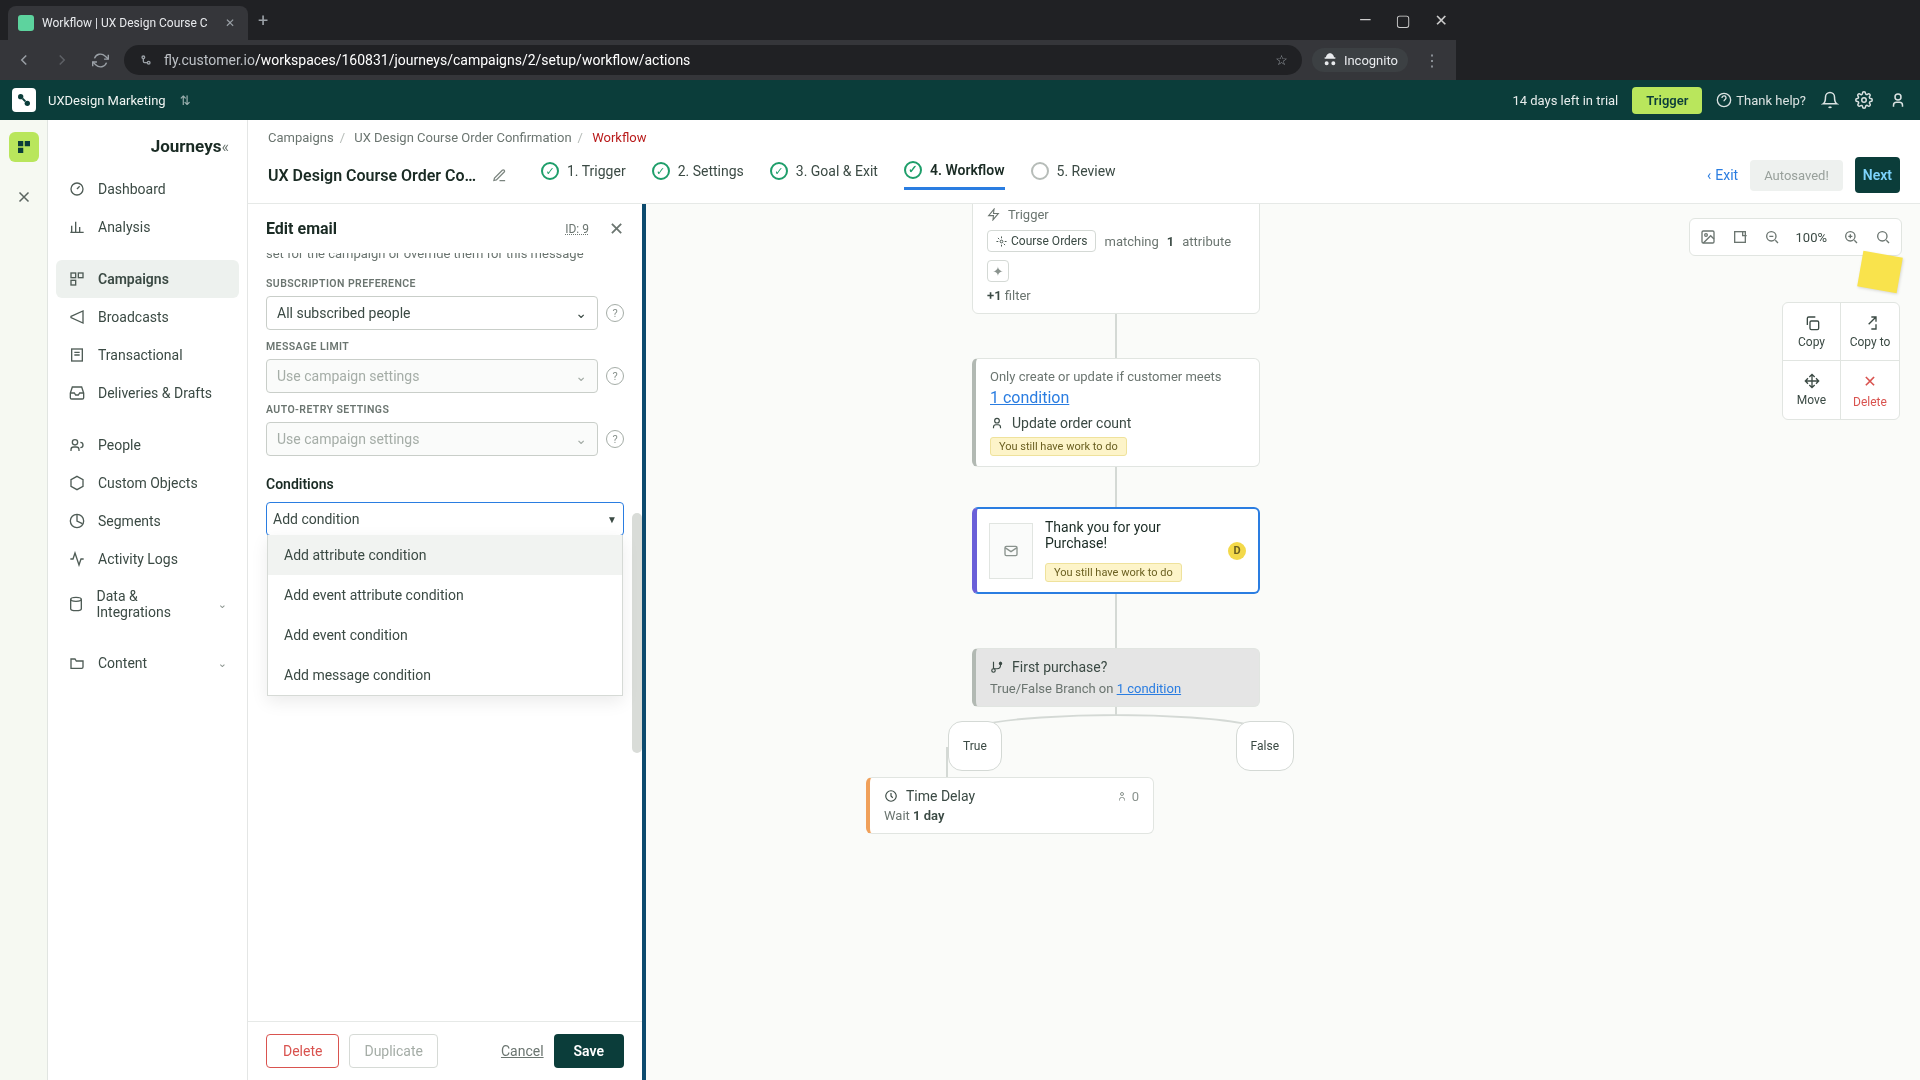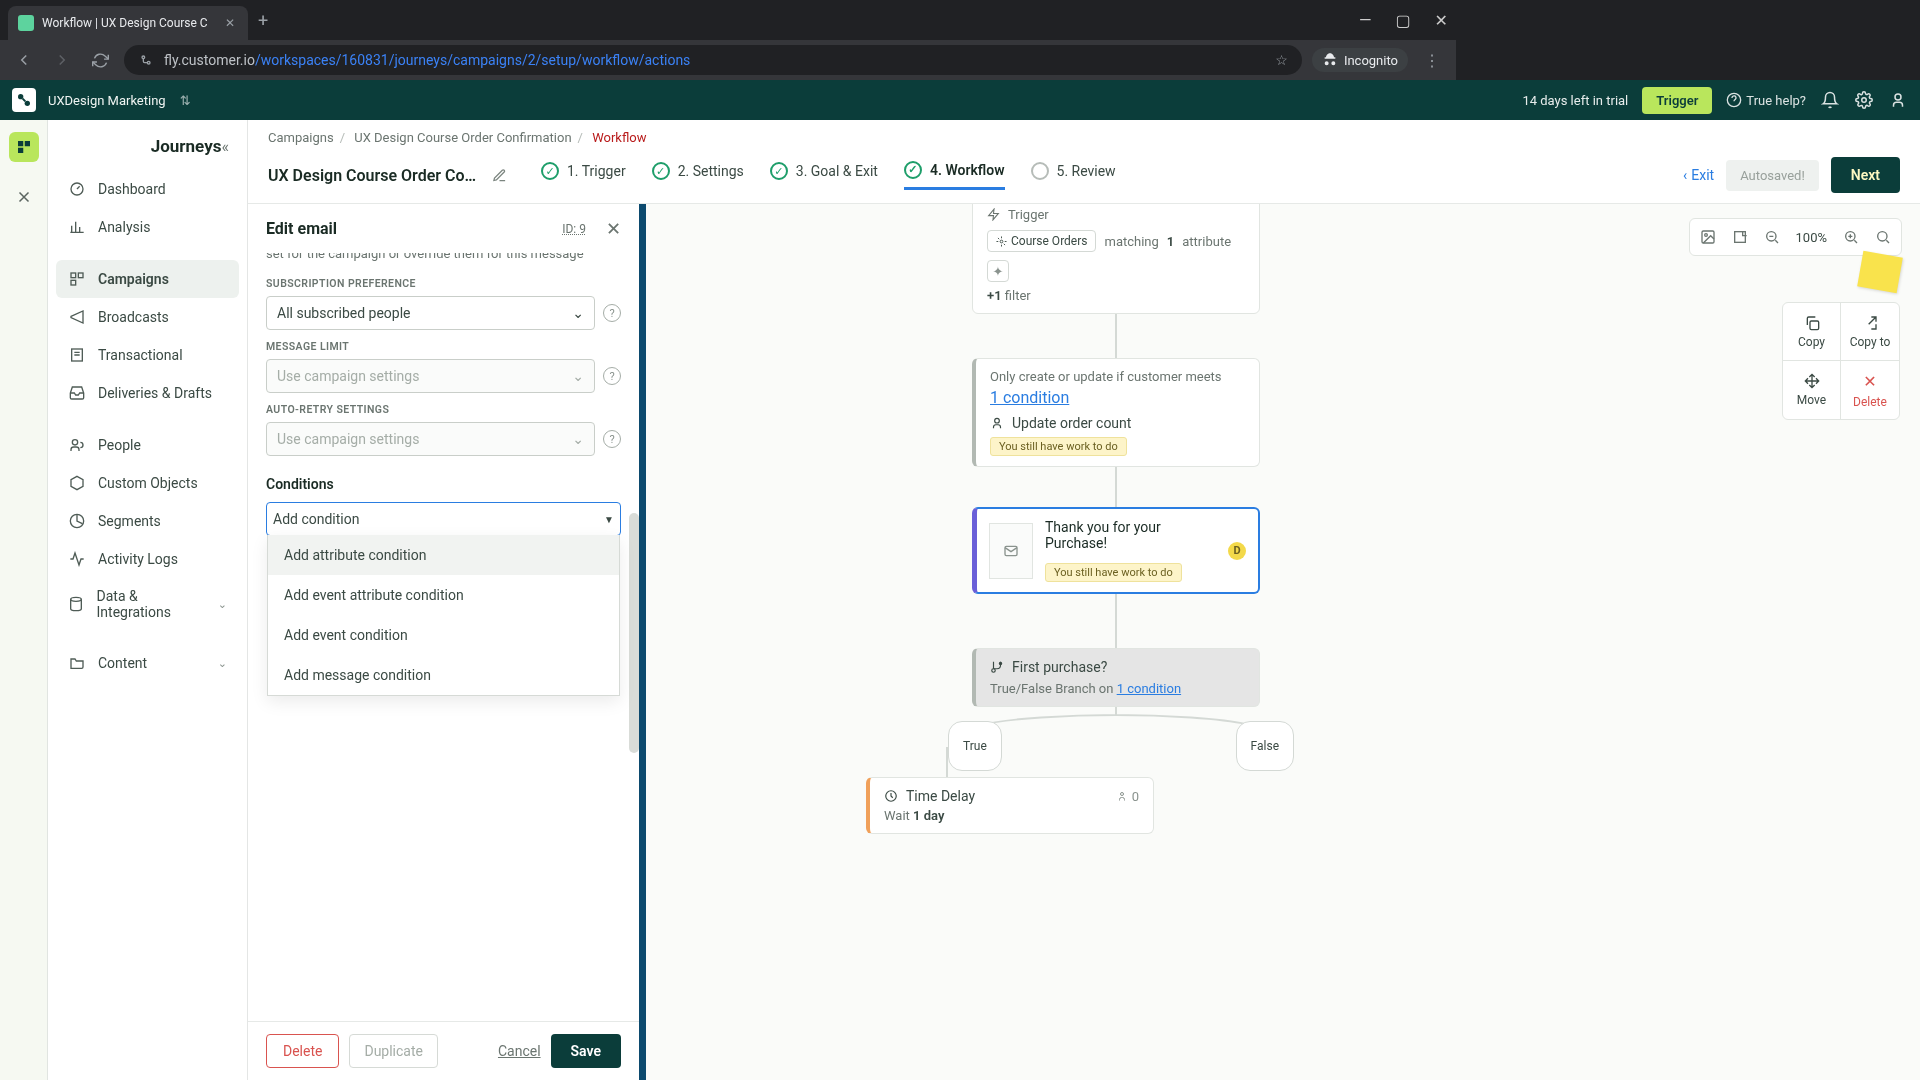--- a/index.html
+++ b/index.html
@@ -12,21 +12,21 @@
 .tab-title { flex: 1; overflow: hidden; white-space: nowrap; text-overflow: ellipsis; }
 .tab-close { color: #9aa0a6; cursor: pointer; width: 16px; text-align: center; }
 .new-tab { color: #9aa0a6; font-size: 18px; margin-left: 10px; cursor: pointer; }
 .win-controls { margin-left: auto; display: flex; gap: 24px; color: #ccc; }
 
 .browser-toolbar { height: 40px; background: #35363a; display: flex; align-items: center; padding: 0 10px; gap: 10px; }
 .nav-btn { color: #9aa0a6; width: 28px; height: 28px; display: flex; align-items: center; justify-content: center; cursor: pointer; }
 .nav-btn.fwd { opacity: .4; }
 .url-bar { flex: 1; background: #202124; border-radius: 20px; height: 30px; display: flex; align-items: center; padding: 0 14px; color: #e8eaed; font-size: 14px; gap: 10px; }
 .url-host { color: #bdc1c6; }
-.url-path { color: #3b82f6; }
+.url-path { color: #ffffff; }
 .incognito-pill { background: #3c4043; border-radius: 16px; padding: 4px 10px; color: #e8eaed; font-size: 13px; display: flex; align-items: center; gap: 6px; }
 
 
 .app { position: absolute; top: 80px; left: 0; right: 0; bottom: 0; background: #fff; display: flex; flex-direction: column; }
 .app-header { height: 40px; background: #0b3d3a; display: flex; align-items: center; padding: 0 12px; color: #fff; font-size: 13px; gap: 12px; }
 .logo { width: 24px; height: 24px; background: #fff; border-radius: 4px; display: flex; align-items: center; justify-content: center; color: #0b3d3a; font-weight: bold; font-size: 14px; }
 .ws-name { color: #eef3f1; font-size: 13px; }
 .ws-switch { opacity: .6; margin-left: 2px; }
 .trial-right { margin-left: auto; display: flex; align-items: center; gap: 14px; }
 .trial-text { font-size: 13px; opacity: .9; }
@@ -64,27 +64,27 @@
 .edit-title-icon { color: #7b857f; cursor: pointer; }
 .steps { display: flex; gap: 26px; align-items: center; margin-left: 20px; }
 .step { display: flex; align-items: center; gap: 8px; font-size: 14px; color: #3b4a44; cursor: pointer; padding-bottom: 8px; }
 .step-check { width: 18px; height: 18px; border-radius: 50%; border: 2px solid #1e9e6a; display: flex; align-items: center; justify-content: center; color: #1e9e6a; font-size: 11px; }
 .step.active { color: #1a2b24; font-weight: 600; border-bottom: 3px solid #2a7de1; }
 .step.active .step-check { border-color: #1e9e6a; }
 .step.pending .step-check { border-color: #b6bcb8; color: transparent; }
 .header-right { margin-left: auto; display: flex; align-items: center; gap: 12px; }
 .exit-link { color: #2a7de1; font-size: 14px; text-decoration: none; display: flex; align-items: center; gap: 4px; }
 .autosaved { background: #eef1ef; color: #98a09b; font-size: 13px; padding: 8px 14px; border-radius: 4px; }
-.next-btn { background: #0b3d3a; color: #fef9c3; border: none; padding: 10px 20px; border-radius: 4px; font-weight: 600; font-size: 14px; cursor: pointer; }
+.next-btn { background: #0b3d3a; color: #7dd3fc; border: none; padding: 10px 8px; border-radius: 4px; font-weight: 600; font-size: 14px; cursor: pointer; }
 
 
 .workspace { flex: 1; display: flex; overflow: hidden; position: relative; }
 
 
-.edit-panel { width: 398px; border-right: 7px solid #0c4a6e; display: flex; flex-direction: column; background: #fff; }
+.edit-panel { width: 398px; border-right: 4px solid #0c4a6e; display: flex; flex-direction: column; background: #fff; }
 .edit-header { display: flex; align-items: center; padding: 14px 18px; gap: 10px; }
 .edit-title { font-size: 16px; font-weight: 700; color: #1a2b24; }
 .id-link { margin-left: auto; color: #6b7570; font-size: 12px; text-decoration: underline dotted; cursor: pointer; }
 .close-panel { color: #6b7570; font-size: 18px; cursor: pointer; margin-left: 10px; }
 
 .edit-scroll { flex: 1; overflow: hidden; padding: 0 18px; position: relative; }
 .help-text { font-size: 13px; color: #6b7570; line-height: 1.4; margin-top: -8px; margin-bottom: 14px; }
 .field-label { font-size: 10.5px; letter-spacing: .04em; font-weight: 600; color: #6b7570; text-transform: uppercase; margin-bottom: 6px; margin-top: 10px; }
 .select-row { display: flex; align-items: center; gap: 8px; margin-bottom: 10px; }
 .select { flex: 1; border: 1px solid #c9cec9; border-radius: 4px; padding: 8px 10px; font-size: 14px; color: #3b4a44; display: flex; align-items: center; justify-content: space-between; cursor: pointer; background: #fff; }
@@ -224,21 +224,21 @@
     <span class="ws-name">UXDesign Marketing</span>
     <span class="ws-switch">⇅</span>
     <div class="trial-right">
       <span class="trial-text">14 days left in trial</span>
       <button class="upgrade-btn">Trigger</button>
       <span class="header-icon" style="width:auto;gap:4px;">
         <svg width="16" height="16" viewBox="0 0 24 24" fill="none" stroke="currentColor" stroke-width="2">
             <circle cx="12" cy="12" r="10"></circle>
             <path d="M9 9a3 3 0 115 2c-1 1-2 1-2 3M12 17h.01"></path>
           </svg>
-        <span style="font-size:13px;">True help?</span>
+        <span style="font-size:13px;">Thank help?</span>
       </span>
       <span class="header-icon">
         <svg width="18" height="18" viewBox="0 0 24 24" fill="none" stroke="currentColor" stroke-width="2">
             <path d="M18 8a6 6 0 10-12 0c0 7-3 9-3 9h18s-3-2-3-9M13.73 21a2 2 0 01-3.46 0"></path>
           </svg>
       </span>
       <span class="header-icon">
         <svg width="18" height="18" viewBox="0 0 24 24" fill="none" stroke="currentColor" stroke-width="2">
             <circle cx="12" cy="12" r="3"></circle>
             <path d="M19.4 15a1.65 1.65 0 00.33 1.82l.06.06a2 2 0 11-2.83 2.83l-.06-.06a1.65 1.65 0 00-1.82-.33 1.65 1.65 0 00-1 1.51V21a2 2 0 11-4 0v-.09a1.65 1.65 0 00-1-1.51 1.65 1.65 0 00-1.82.33l-.06.06a2 2 0 11-2.83-2.83l.06-.06a1.65 1.65 0 00.33-1.82 1.65 1.65 0 00-1.51-1H3a2 2 0 110-4h.09a1.65 1.65 0 001.51-1 1.65 1.65 0 00-.33-1.82l-.06-.06a2 2 0 112.83-2.83l.06.06a1.65 1.65 0 001.82.33 1.65 1.65 0 001-1.51V3a2 2 0 114 0v.09a1.65 1.65 0 001 1.51 1.65 1.65 0 001.82-.33l.06-.06a2 2 0 112.83 2.83l-.06.06a1.65 1.65 0 00-.33 1.82 1.65 1.65 0 001.51 1H21a2 2 0 110 4h-.09a1.65 1.65 0 00-1.51 1z"></path>

